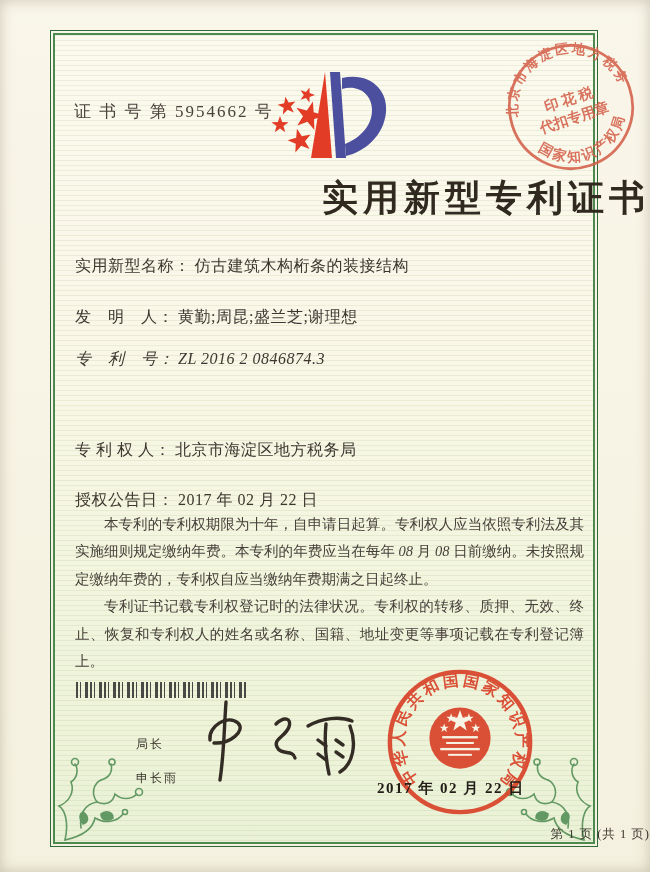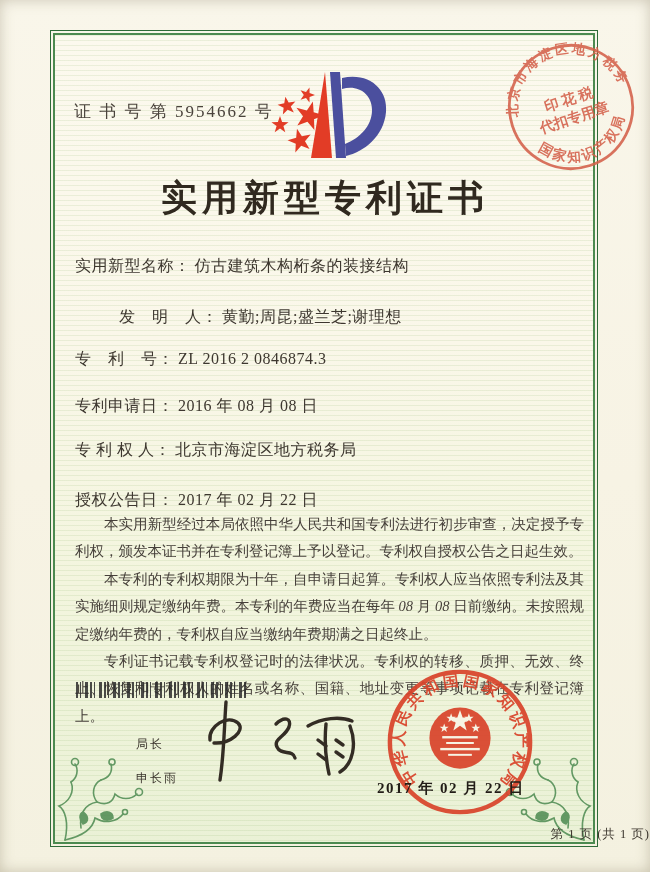--- a/index.html
+++ b/index.html
@@ -22,28 +22,28 @@
       linear-gradient(180deg,#fcf9ee 0%, #faf7e9 38%, #f3f5de 68%, #eaf1d6 100%);
   }
   .corner-ornament { position:absolute; width:95px; height:95px; opacity:0.85; }
   .corner-ornament.left  { left:55px;  top:750px; }
   .corner-ornament.right { right:56px; top:750px; transform:scaleX(-1); }
 
   
   .cert-no { position:absolute; left:74px; top:100px; font-size:17px; letter-spacing:2px; color:#4a433c; }
   .logo { position:absolute; left:258px; top:58px; width:145px; height:110px; }
   .title {
-    position:absolute; left:0; top:174px; width:100%; text-align:center;
+    position:absolute; left:0; top:174px; width:100%; text-align:right;
     font-size:36px; font-weight:bold; letter-spacing:5px; color:#30291f;
   }
 
   
   .field { position:absolute; left:75px; right:70px; font-size:16px; letter-spacing:0.5px; color:#3d372f; white-space:nowrap; }
   .field .lbl { margin-right:4px; }
-  .f1 { top:256px; } .f2 { top:307px;margin-left:44px; } .f3 { top:349px; }
+  .f1 { top:256px; } .f2 { top:307px; } .f3 { top:349px;font-style:italic; }
   .f4 { top:396px; } .f5 { top:440px; } .f6 { top:490px; }
 
   
   .body-text {
     position:absolute; left:75px; right:66px; top:511px;
     font-size:14.5px; line-height:27.4px; text-align:justify;
     color:#46403a; font-style:oblique 6deg;
   }
   .body-text p { margin:0; text-indent:2em; }
 
@@ -130,32 +130,28 @@
 
   <div class="field f1">
     <span class="lbl">实用新型名称：</span><span>仿古建筑木构桁条的装接结构</span>
   </div>
   <div class="field f2">
     <span class="lbl">发　明　人：</span><span>黄勤;周昆;盛兰芝;谢理想</span>
   </div>
   <div class="field f3">
     <span class="lbl">专　利　号：</span><span>ZL 2016 2 0846874.3</span>
   </div>
-  <div class="field f4">
-    <span class="lbl">专利申请日：</span><span>2016 年 08 月 08 日</span>
-  </div>
   <div class="field f5">
     <span class="lbl">专 利 权 人：</span><span>北京市海淀区地方税务局</span>
   </div>
   <div class="field f6">
     <span class="lbl">授权公告日：</span><span>2017 年 02 月 22 日</span>
   </div>
 
   <div class="body-text">
-    <p>本实用新型经过本局依照中华人民共和国专利法进行初步审查，决定授予专利权，颁发本证书并在专利登记簿上予以登记。专利权自授权公告之日起生效。</p>
     <p>本专利的专利权期限为十年，自申请日起算。专利权人应当依照专利法及其实施细则规定缴纳年费。本专利的年费应当在每年 08 月 08 日前缴纳。未按照规定缴纳年费的，专利权自应当缴纳年费期满之日起终止。</p>
     <p>专利证书记载专利权登记时的法律状况。专利权的转移、质押、无效、终止、恢复和专利权人的姓名或名称、国籍、地址变更等事项记载在专利登记簿上。</p>
   </div>
 
   <div class="barcode"></div>
 
   <div class="director">
     <div>局长</div>
     <div>申长雨</div>
   </div>

